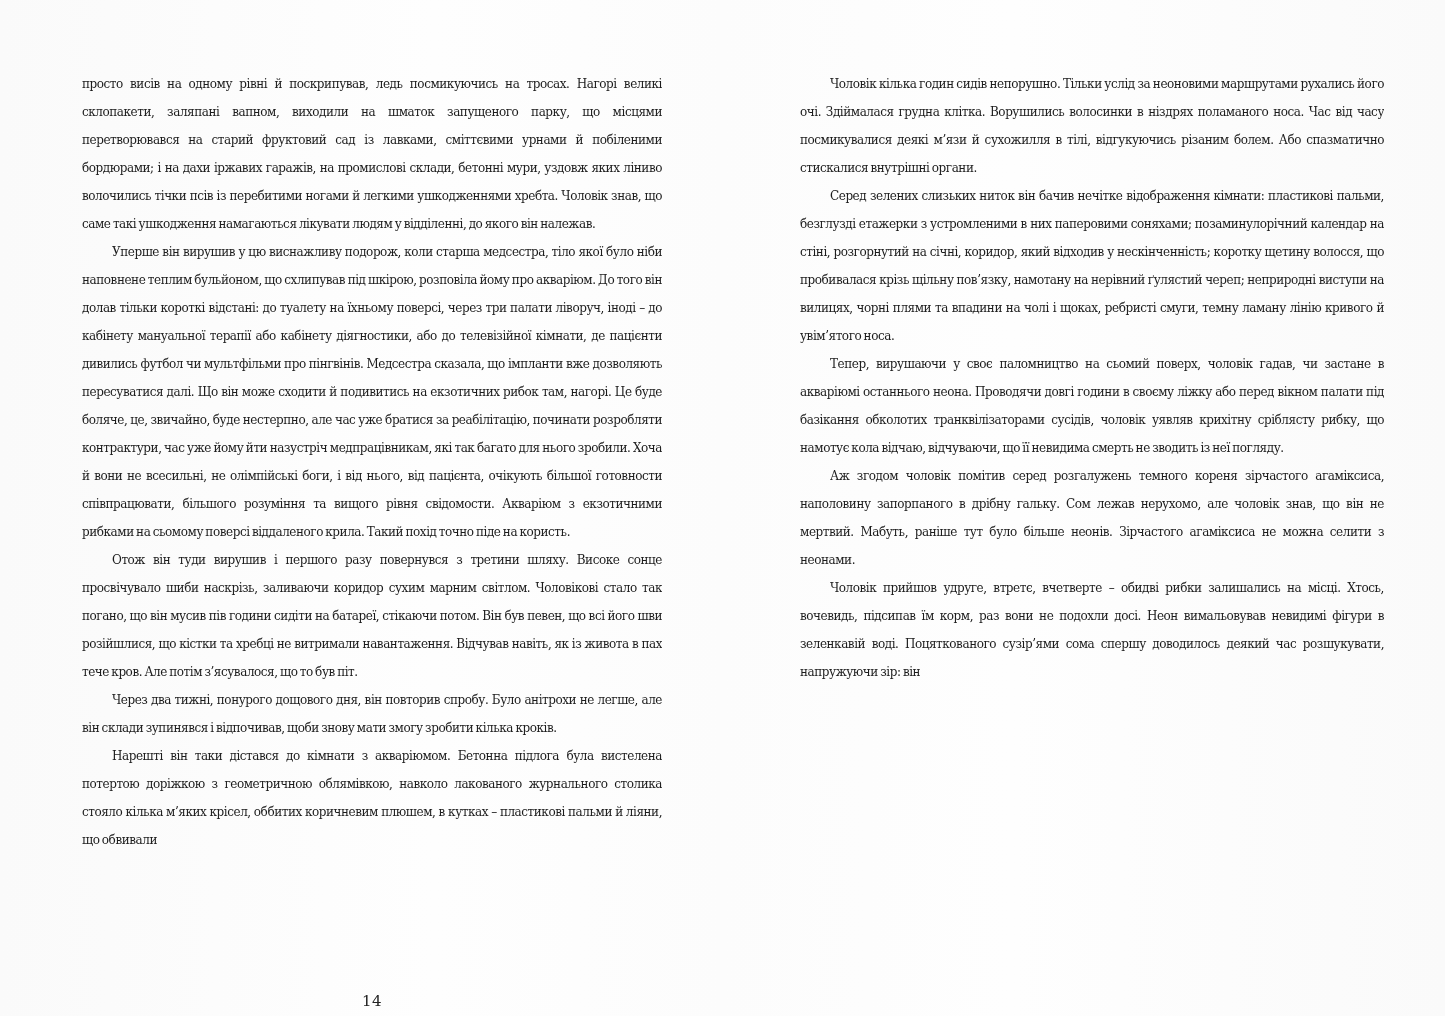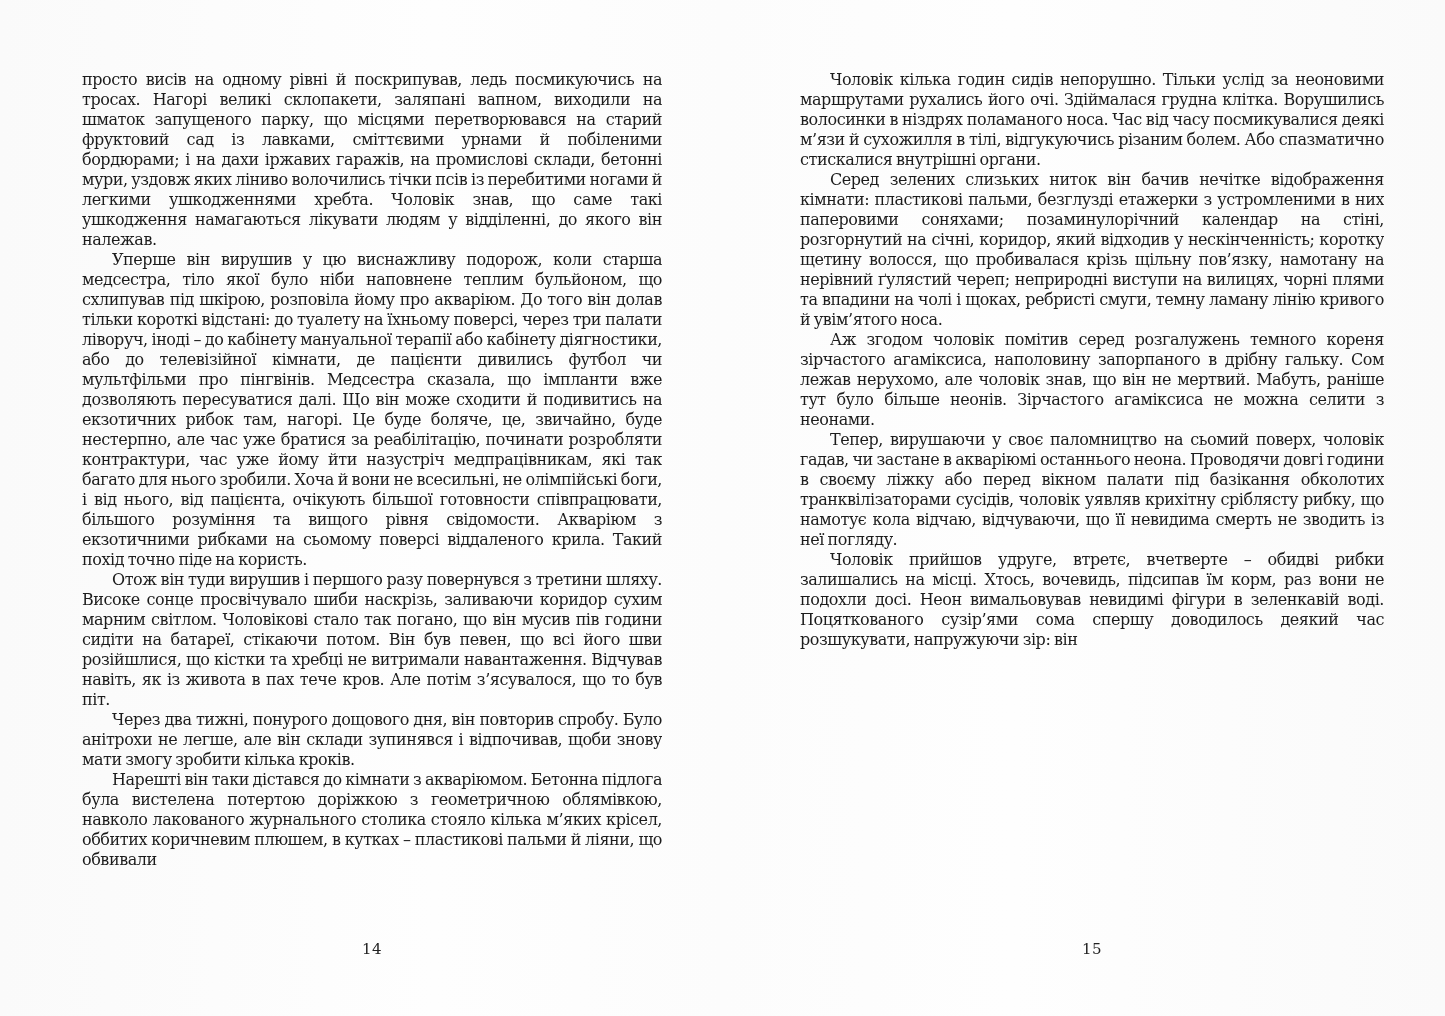--- a/index.html
+++ b/index.html
@@ -24,34 +24,34 @@
   .page-left  { left: 82px;  width: 580px; }
   .page-right { left: 800px; width: 584px; }
   .text-block {
     position: absolute;
     top: 70px;
     left: 0;
     right: 0;
     height: 858px;
     overflow: hidden;
     text-align: justify;
-    font-size: 16px;
-    line-height: 20px;
+    font-size: 12px;
+    line-height: 28px;
     letter-spacing: -0.45px;
     word-spacing: -1px;
   }
   .para {
     margin: 0;
     padding: 0;
     text-indent: 30px;
   }
   .para.no-indent { text-indent: 0; }
   .page-number {
     position: absolute;
-    top: 940px;
+    top: 992px;
     left: 0;
     right: 0;
     text-align: center;
     font-size: 15px;
     letter-spacing: 0.5px;
     color: #222222;
   }
 </style>
 </head>
 <body>
@@ -66,20 +66,19 @@
       <p class="para">Через два тижні, понурого дощового дня, він повторив спробу. Було анітрохи не легше, але він склади зупинявся і відпочивав, щоби знову мати змогу зробити кілька кроків.</p>
       <p class="para">Нарешті він таки дістався до кімнати з акваріюмом. Бетонна підлога була вистелена потертою доріжкою з геометричною облямівкою, навколо лакованого журнального столика стояло кілька м’яких крісел, оббитих коричневим плюшем, в кутках – пластикові пальми й ліяни, що обвивали</p>
     </div>
     <div class="page-number">14</div>
   </section>
 
   <section class="page page-right">
     <div class="text-block">
       <p class="para">Чоловік кілька годин сидів непорушно. Тільки услід за неоновими маршрутами рухались його очі. Здіймалася грудна клітка. Ворушились волосинки в ніздрях поламаного носа. Час від часу посмикувалися деякі м’язи й сухожилля в тілі, відгукуючись різаним болем. Або спазматично стискалися внутрішні органи.</p>
       <p class="para">Серед зелених слизьких ниток він бачив нечітке відображення кімнати: пластикові пальми, безглузді етажерки з устромленими в них паперовими соняхами; позаминулорічний календар на стіні, розгорнутий на січні, коридор, який відходив у нескінченність; коротку щетину волосся, що пробивалася крізь щільну пов’язку, намотану на нерівний ґулястий череп; неприродні виступи на вилицях, чорні плями та впадини на чолі і щоках, ребристі смуги, темну ламану лінію кривого й увім’ятого носа.</p>
+      <p class="para">Тепер, вирушаючи у своє паломництво на сьомий поверх, чоловік гадав, чи застане в акваріюмі останнього неона. Проводячи довгі години в своєму ліжку або перед вікном палати під базікання обколотих транквілізаторами сусідів, чоловік уявляв крихітну сріблясту рибку, що намотує кола відчаю, відчуваючи, що її невидима смерть не зводить із неї погляду.</p>
       <p class="para">Аж згодом чоловік помітив серед розгалужень темного кореня зірчастого агаміксиса, наполовину запорпаного в дрібну гальку. Сом лежав нерухомо, але чоловік знав, що він не мертвий. Мабуть, раніше тут було більше неонів. Зірчастого агаміксиса не можна селити з неонами.</p>
-      <p class="para">Тепер, вирушаючи у своє паломництво на сьомий поверх, чоловік гадав, чи застане в акваріюмі останнього неона. Проводячи довгі години в своєму ліжку або перед вікном палати під базікання обколотих транквілізаторами сусідів, чоловік уявляв крихітну сріблясту рибку, що намотує кола відчаю, відчуваючи, що її невидима смерть не зводить із неї погляду.</p>
       <p class="para">Чоловік прийшов удруге, втретє, вчетверте – обидві рибки залишались на місці. Хтось, вочевидь, підсипав їм корм, раз вони не подохли досі. Неон вимальовував невидимі фігури в зеленкавій воді. Поцяткованого сузір’ями сома спершу доводилось деякий час розшукувати, напружуючи зір: він</p>
     </div>
-    <div class="page-number">15</div>
   </section>
 
 </div>
 
 </body></html>

